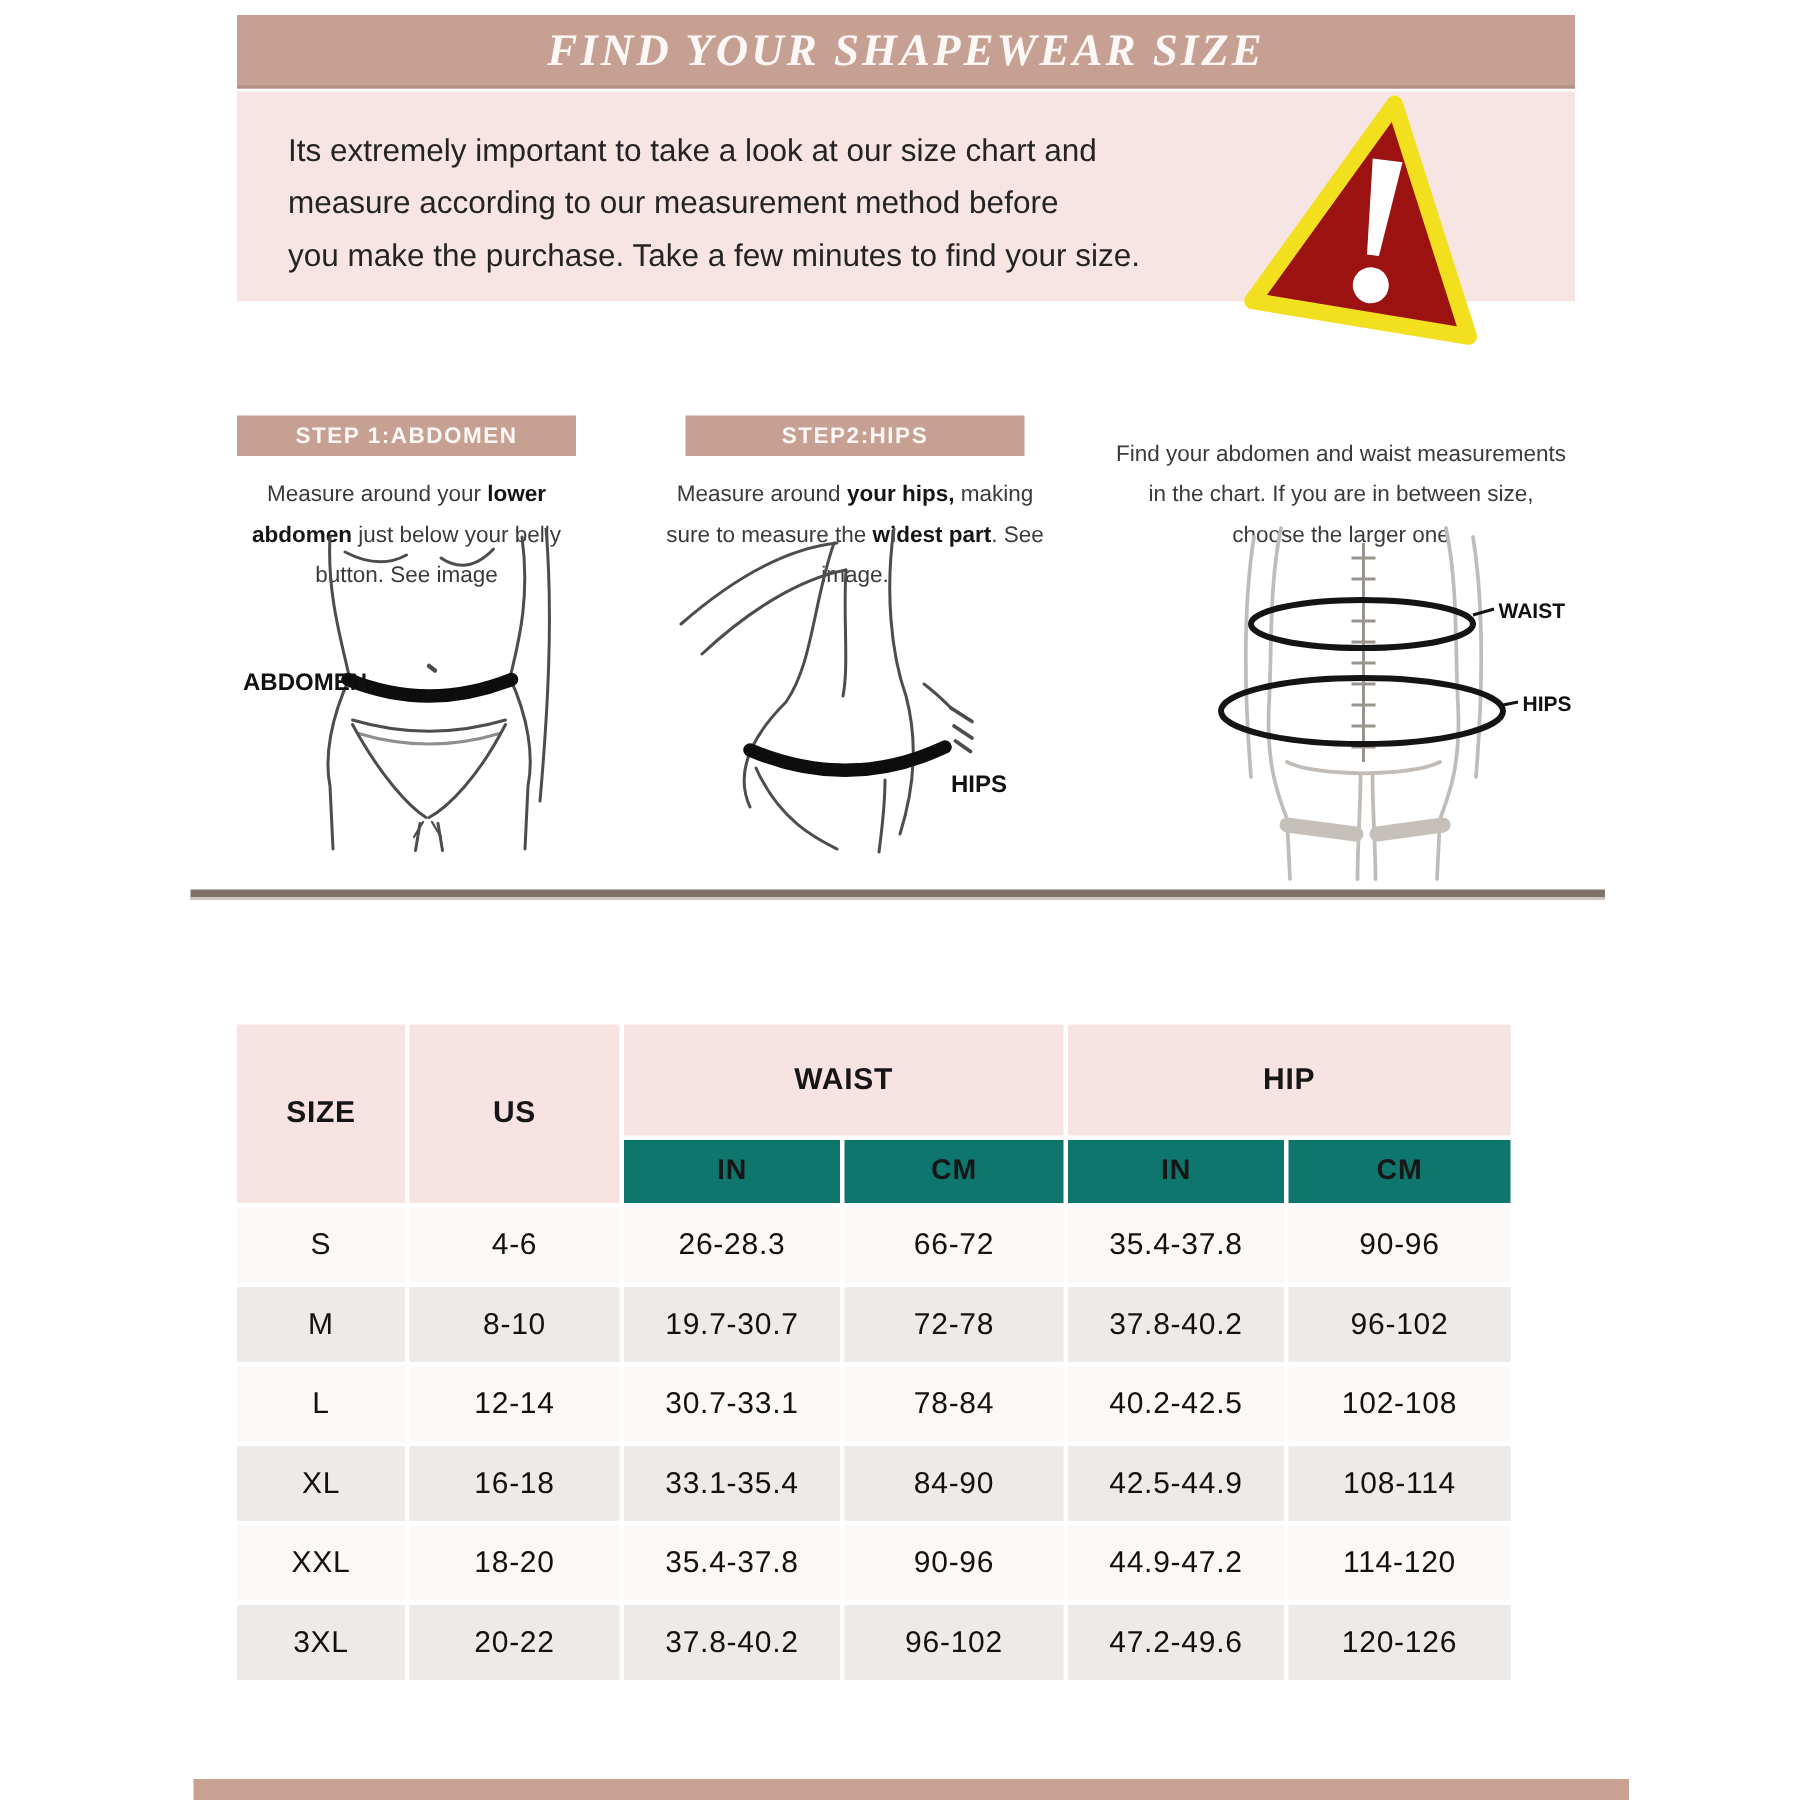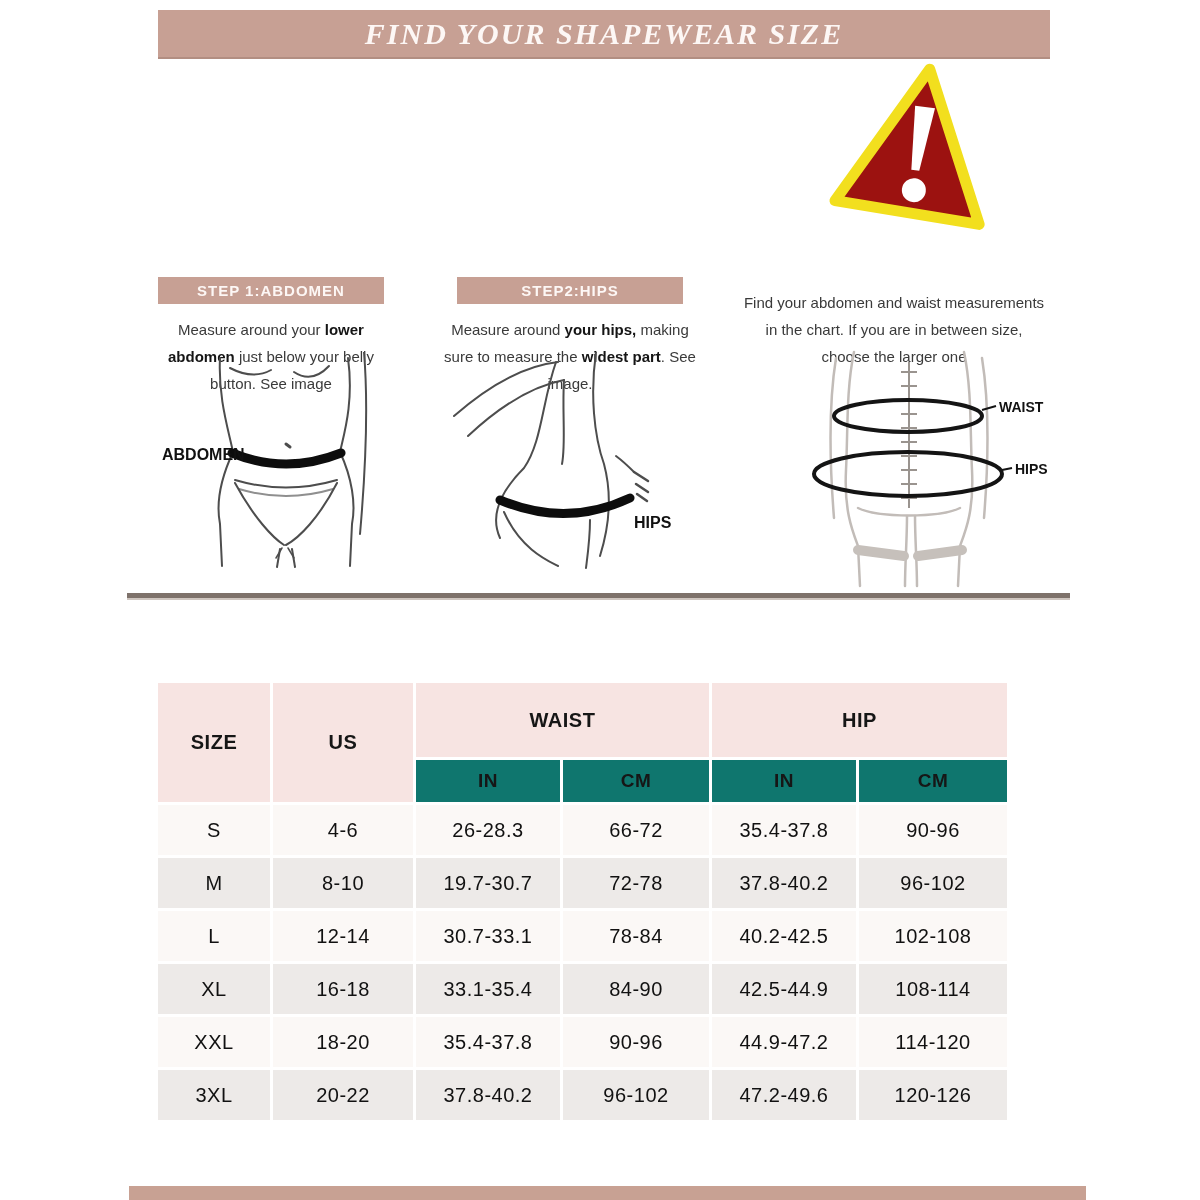--- a/index.html
+++ b/index.html
@@ -79,20 +79,27 @@
 </style>
 </head>
 <body>
 
 <div class="page">
 
   <div class="top-band">
     <span class="title">FIND YOUR SHAPEWEAR SIZE</span>
   </div>
 
+  <div class="intro-box">
+    <div class="intro-text">
+      <div>Its extremely important to take a look at our size chart and</div>
+      <div>measure according to our measurement method before</div>
+      <div>you make the purchase. Take a few minutes to find your size.</div>
+    </div>
+  </div>
 
   <svg class="warning-svg" width="195" height="176" viewBox="0 0 195 176">
     <g transform="rotate(7 95 90)">
       <polygon points="100,10 22,152 168,158" fill="#9c1210" stroke="#f2df1e" stroke-width="11" stroke-linejoin="round"></polygon>
       <path d="M90,48 L110,48 L102,112 L94,112 Z" fill="#ffffff"></path>
       <circle cx="99" cy="132" r="12" fill="#ffffff"></circle>
     </g>
   </svg>
 
   <div class="step" style="left:145px;width:252px;">

